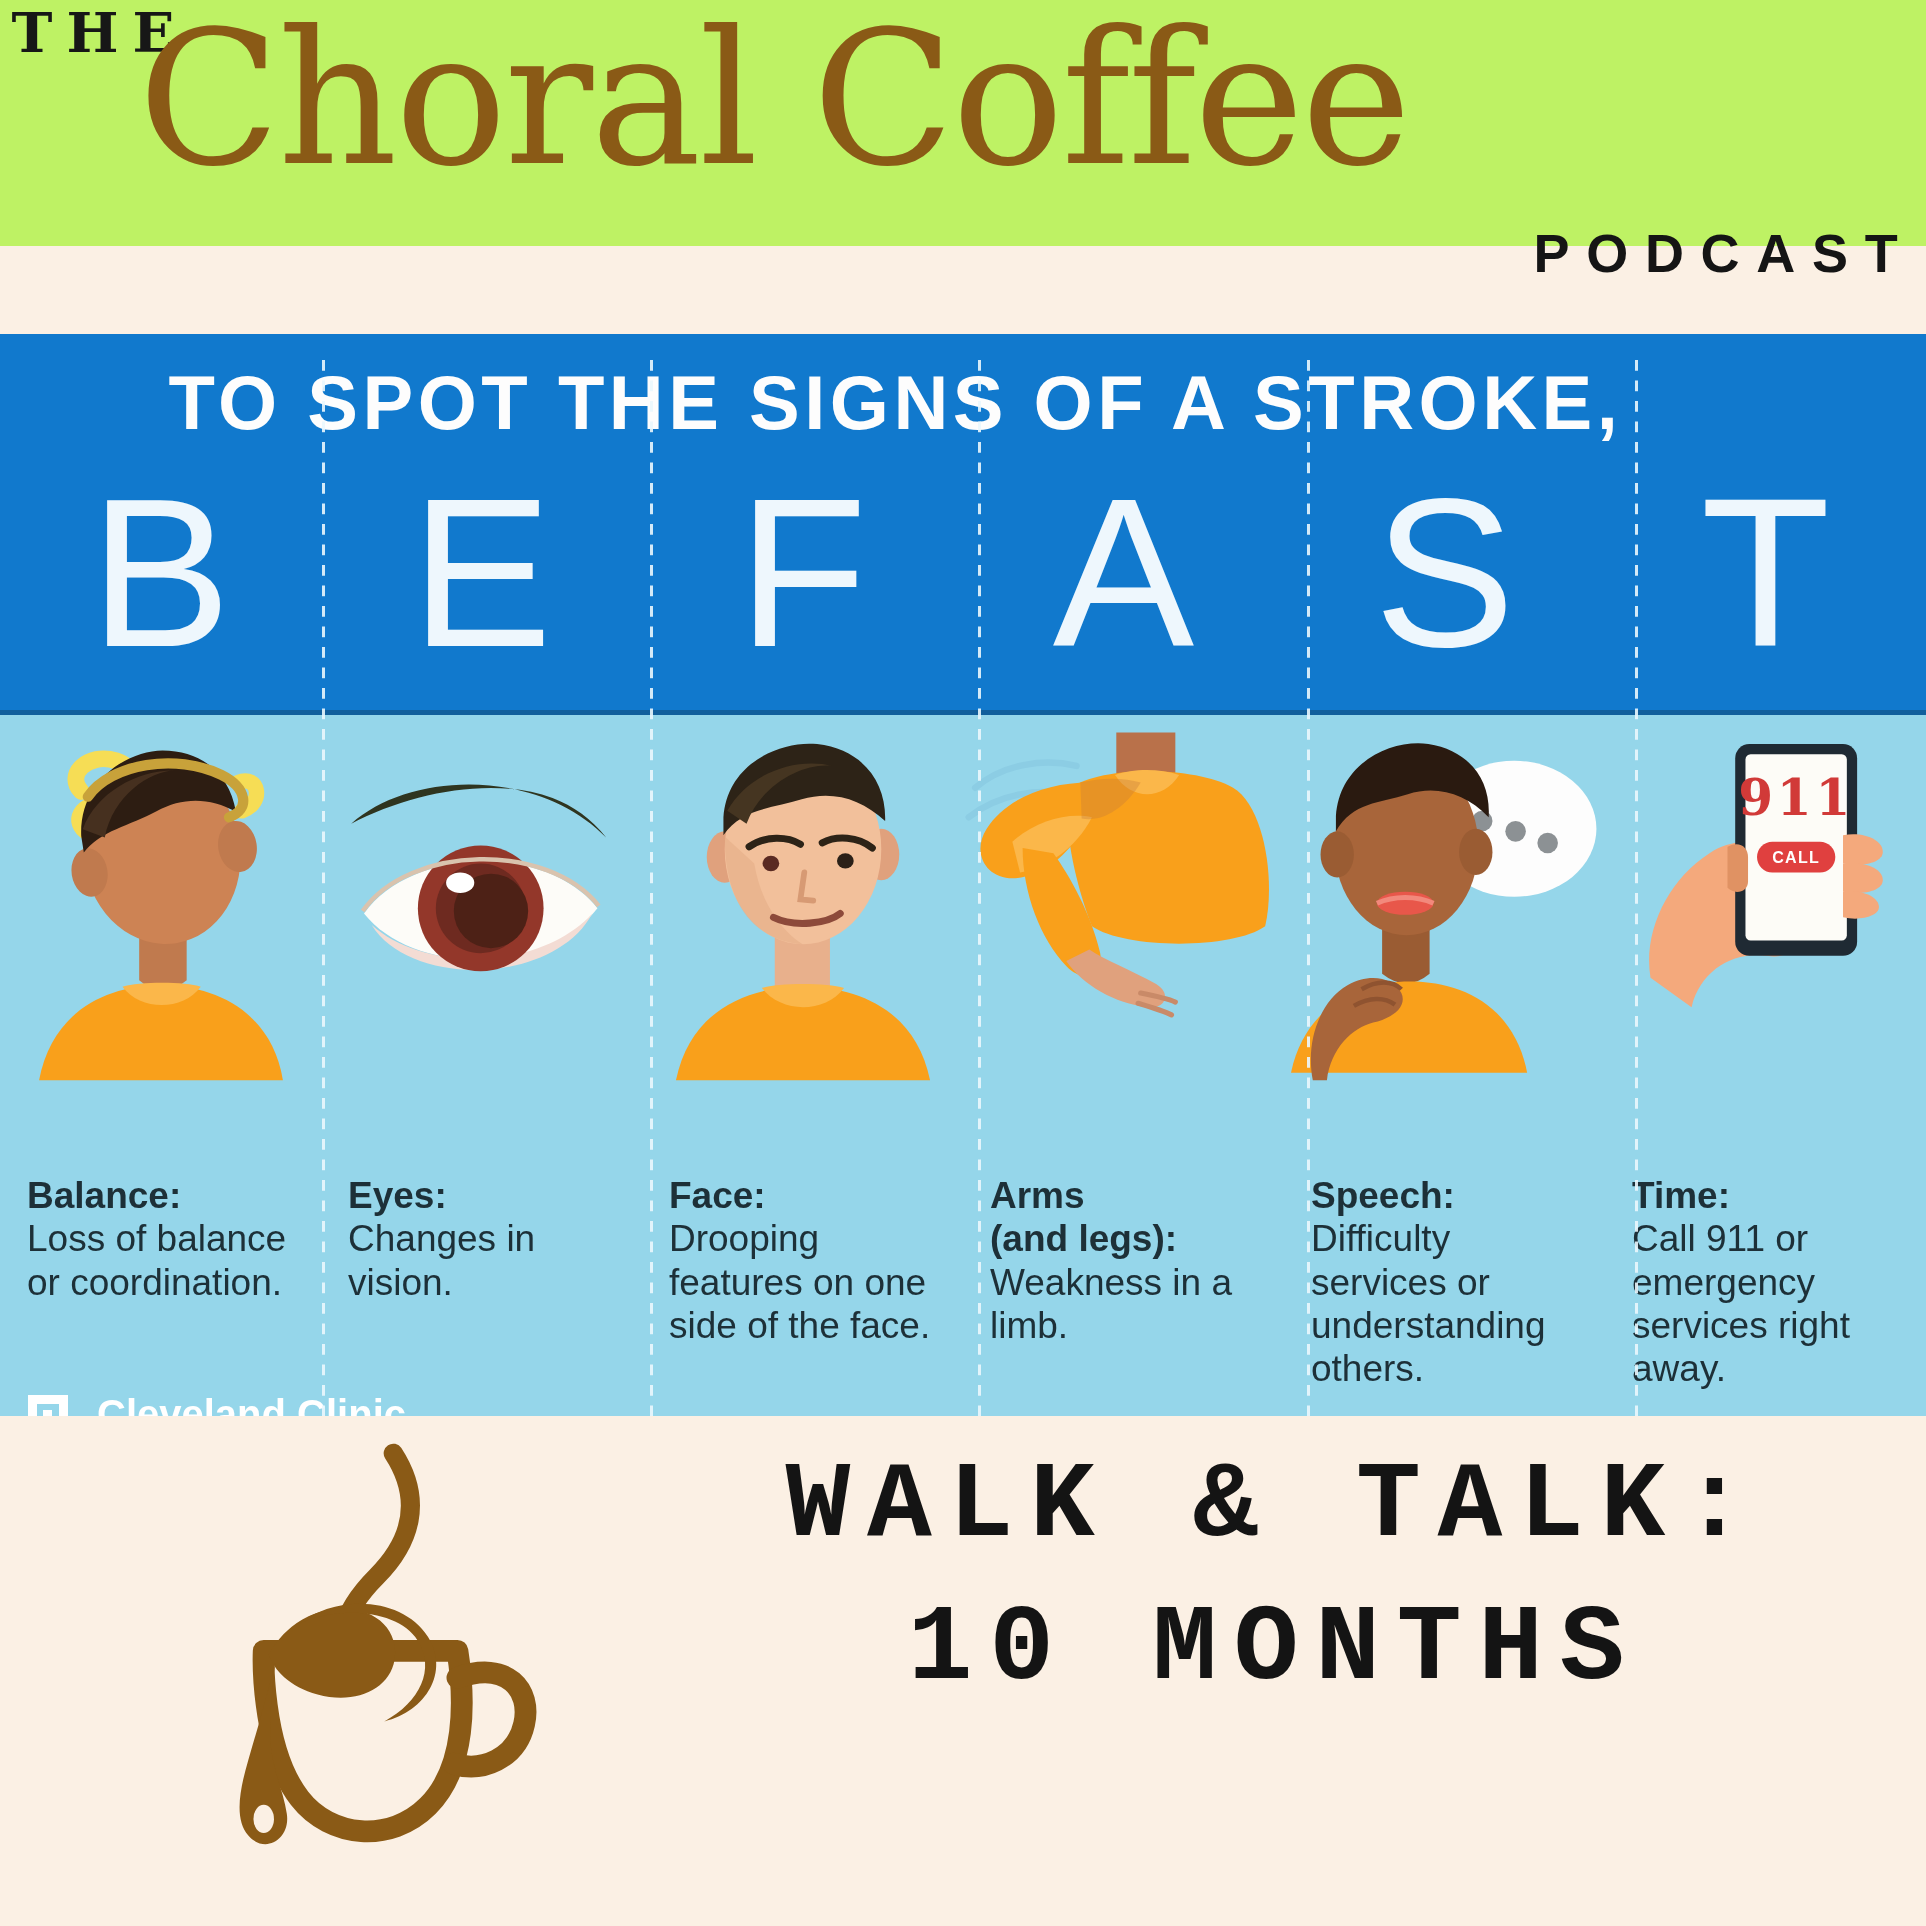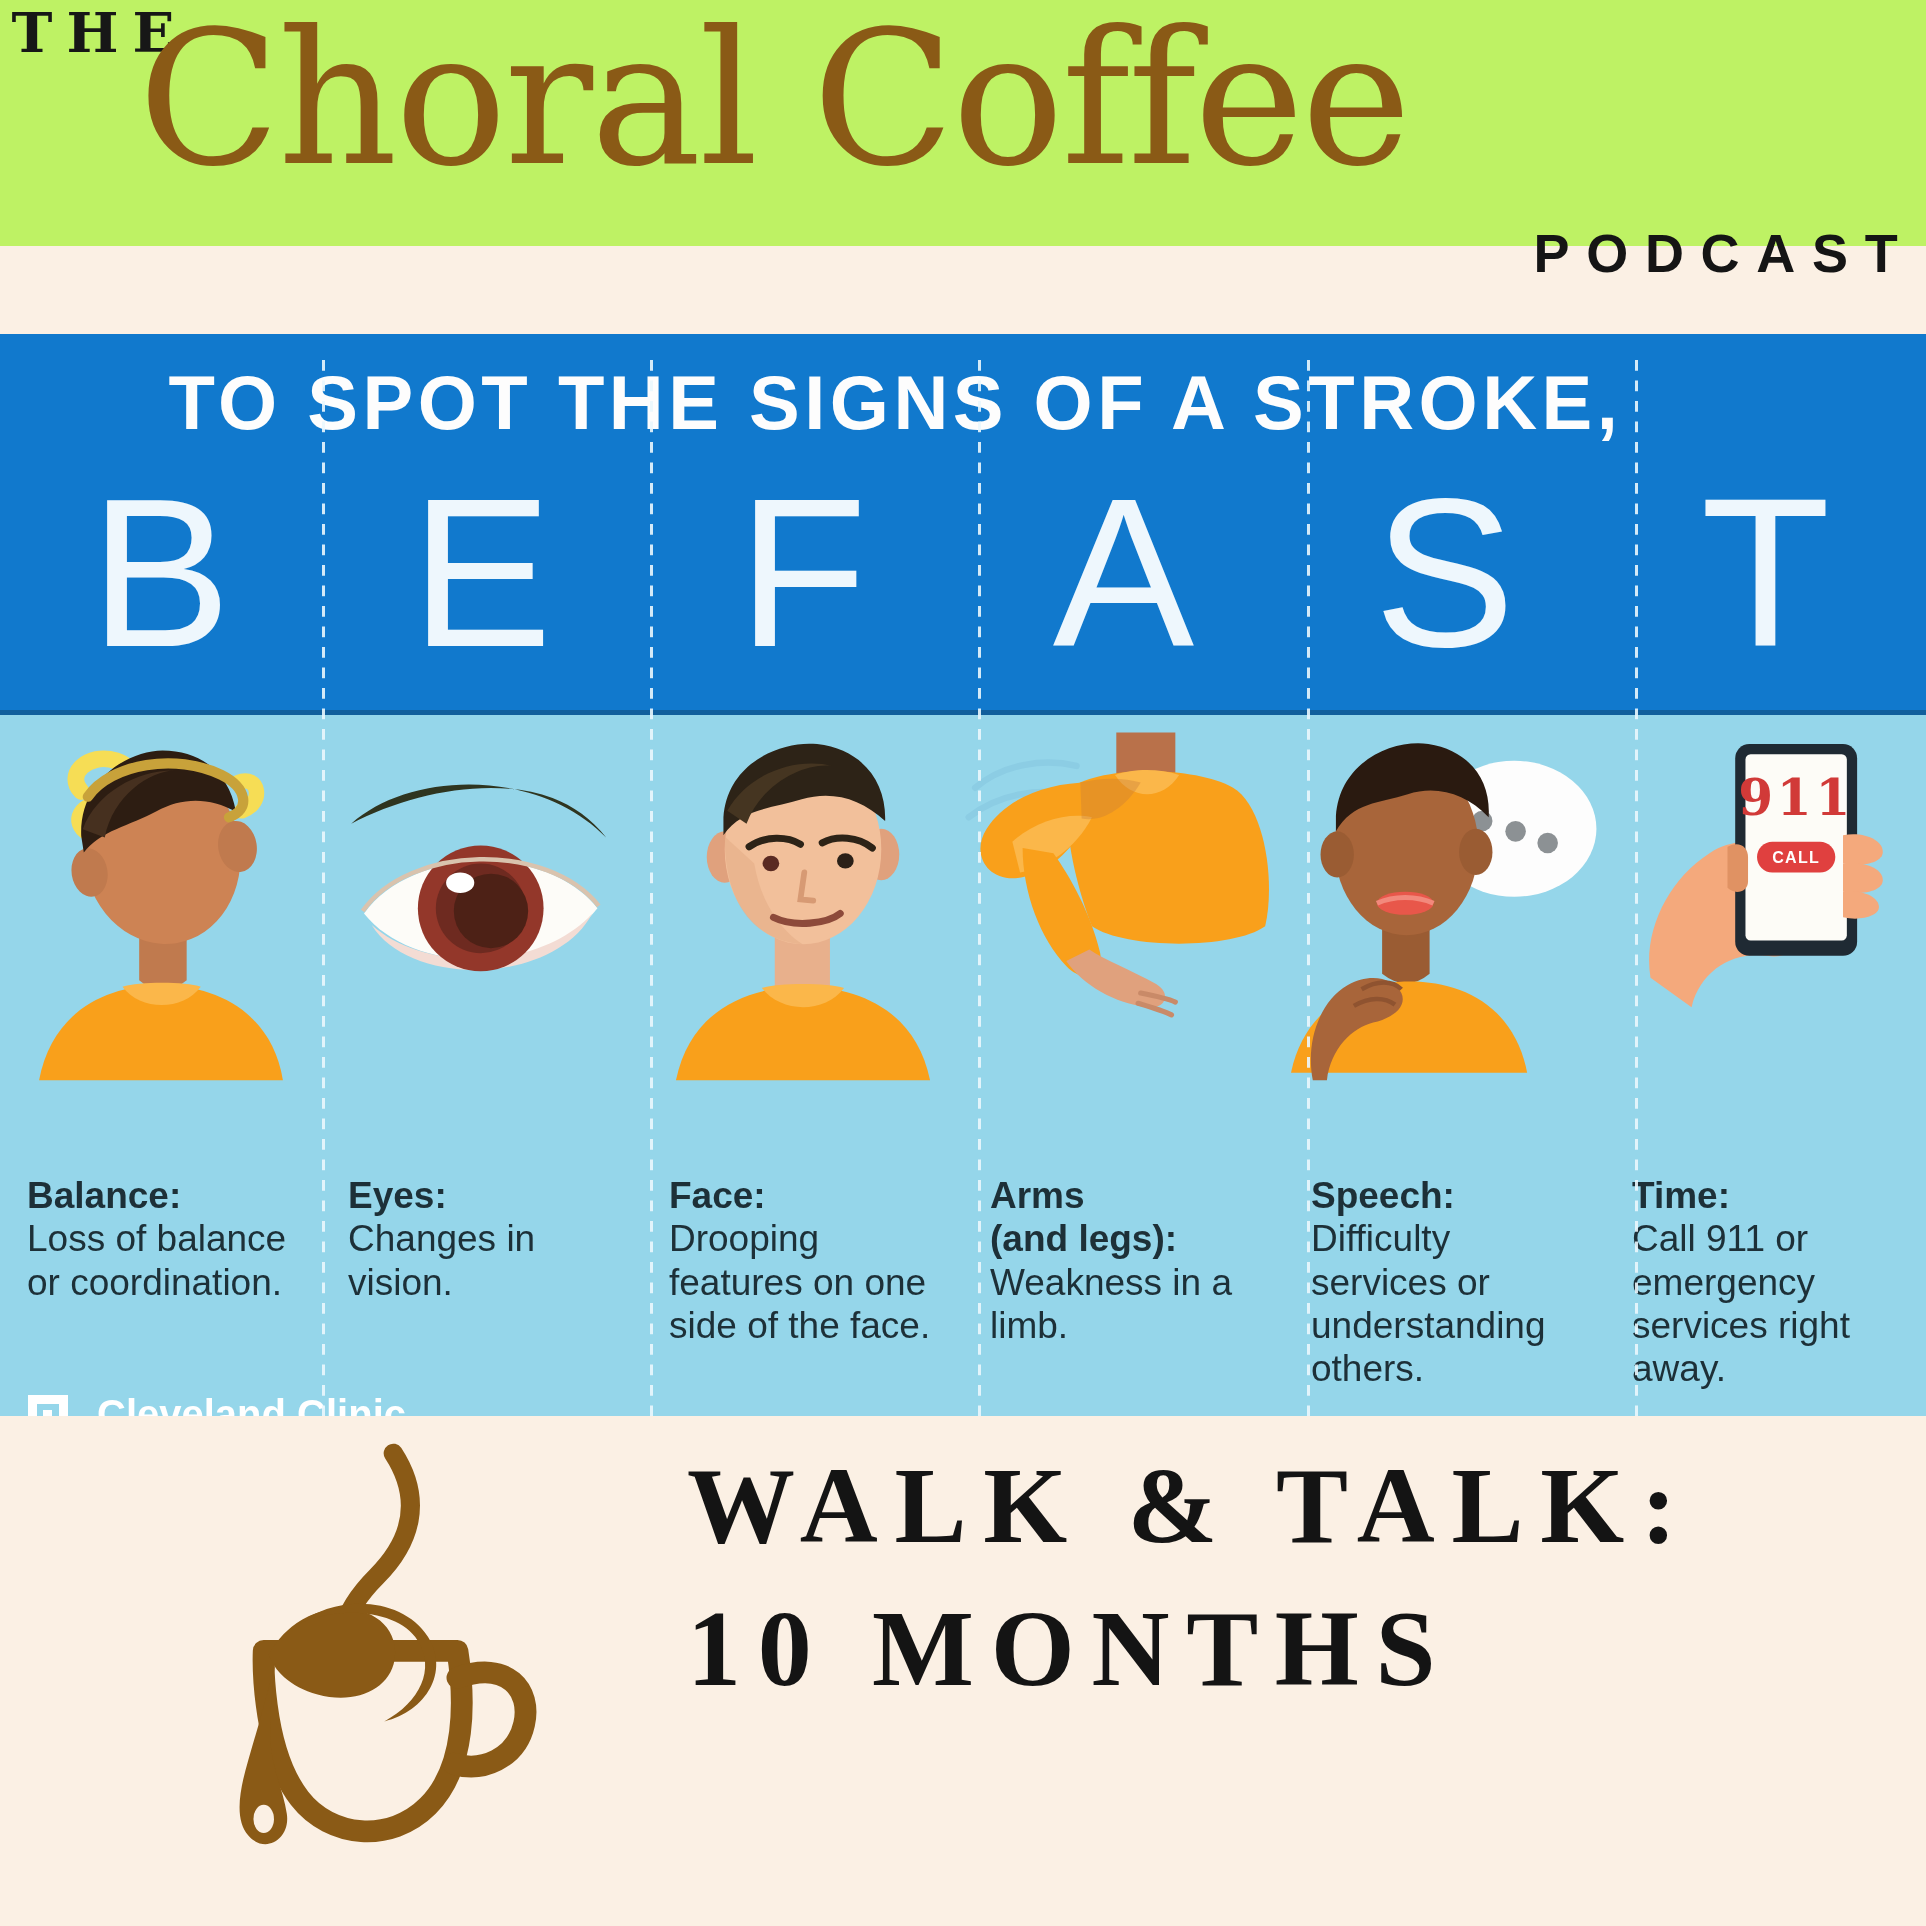--- a/index.html
+++ b/index.html
@@ -85,22 +85,22 @@
   .cc-mark:after{content:"";position:absolute;left:15.4px;top:15.4px;width:9px;height:9px;background:#ffffff;}
   .cc-word{
     font-family:"Liberation Sans", sans-serif;
     font-weight:700;font-size:40px;color:#ffffff;letter-spacing:0px;white-space:nowrap;
   }
 
   
   .bottom-band{position:absolute;left:0;top:1416px;width:1926px;height:510px;background:#fbf0e4;}
   .cup{position:absolute;left:138px;top:22.5px;}
   .ep-title{
-    position:absolute;right:32px;top:19px;width:1207px;text-align:left;
-    font-family:Liberation Serif, serif;
+    position:absolute;right:48px;top:19px;width:1207px;text-align:center;
+    font-family:Liberation Mono, monospace;
     font-weight:700;color:#141414;
   }
   .ep-line{display:block;font-size:108px;letter-spacing:16.7px;line-height:1.32;white-space:nowrap;}
 </style>
 </head>
 <body>
 
 <div id="cover">
 
   <div class="brand-band">

